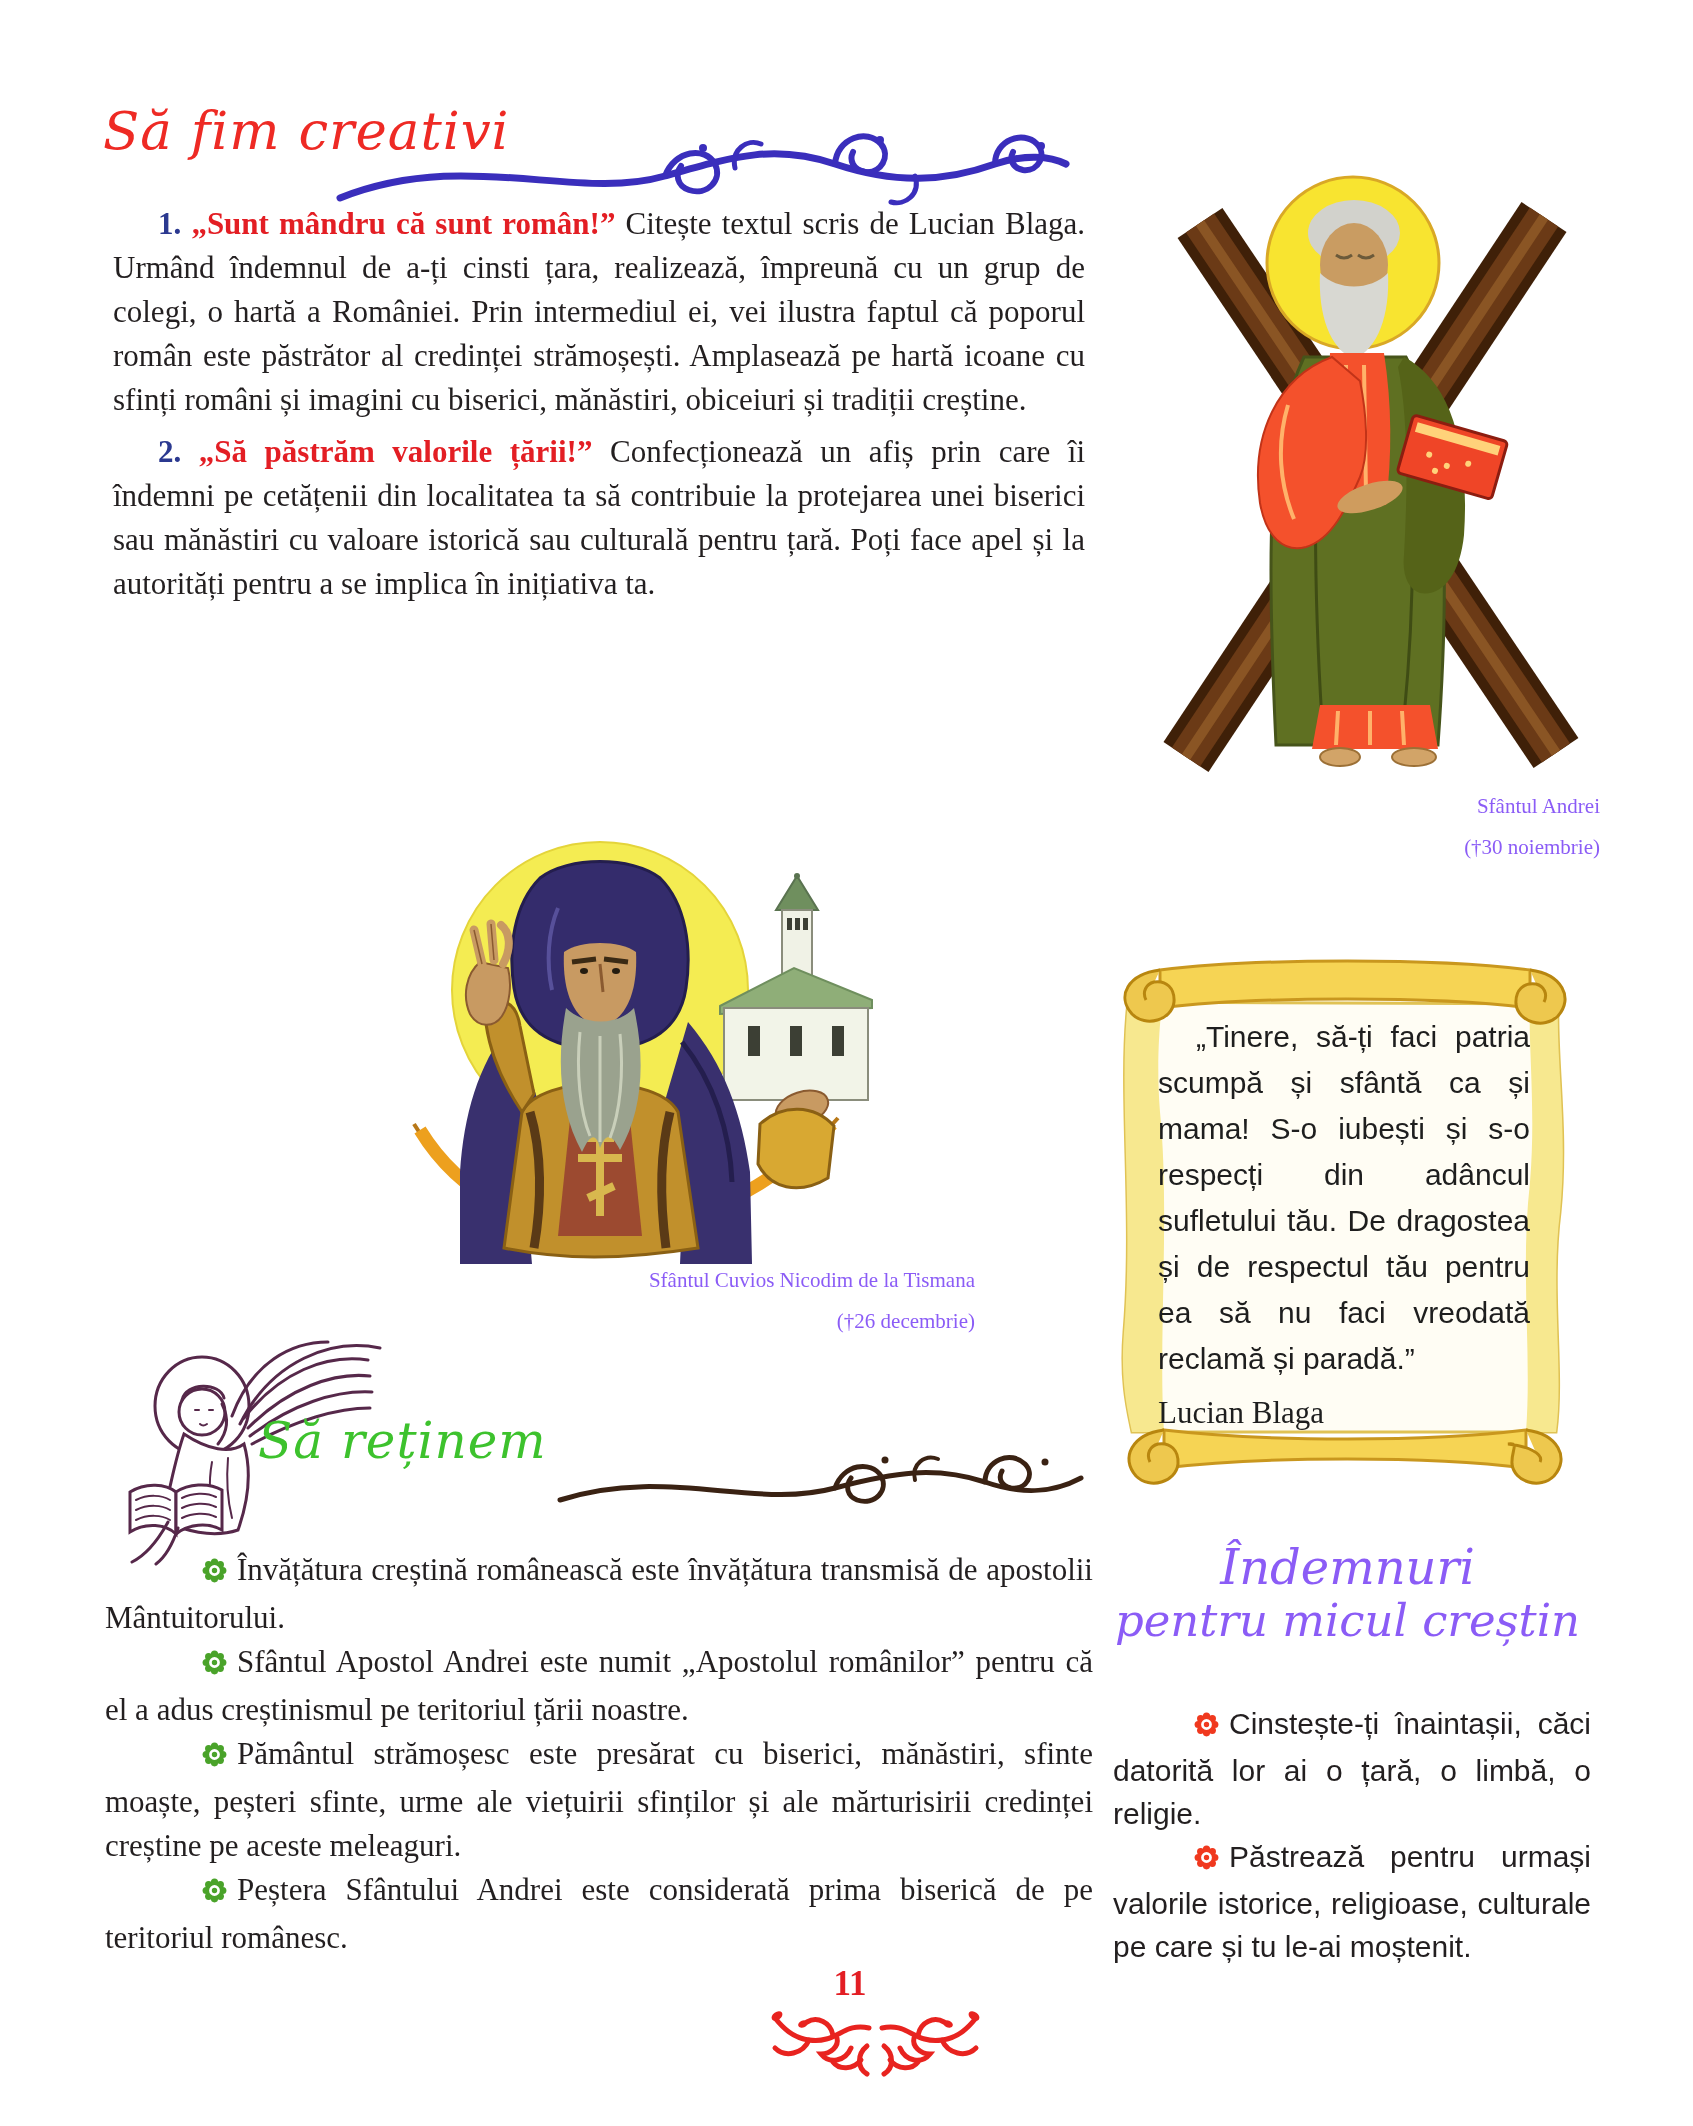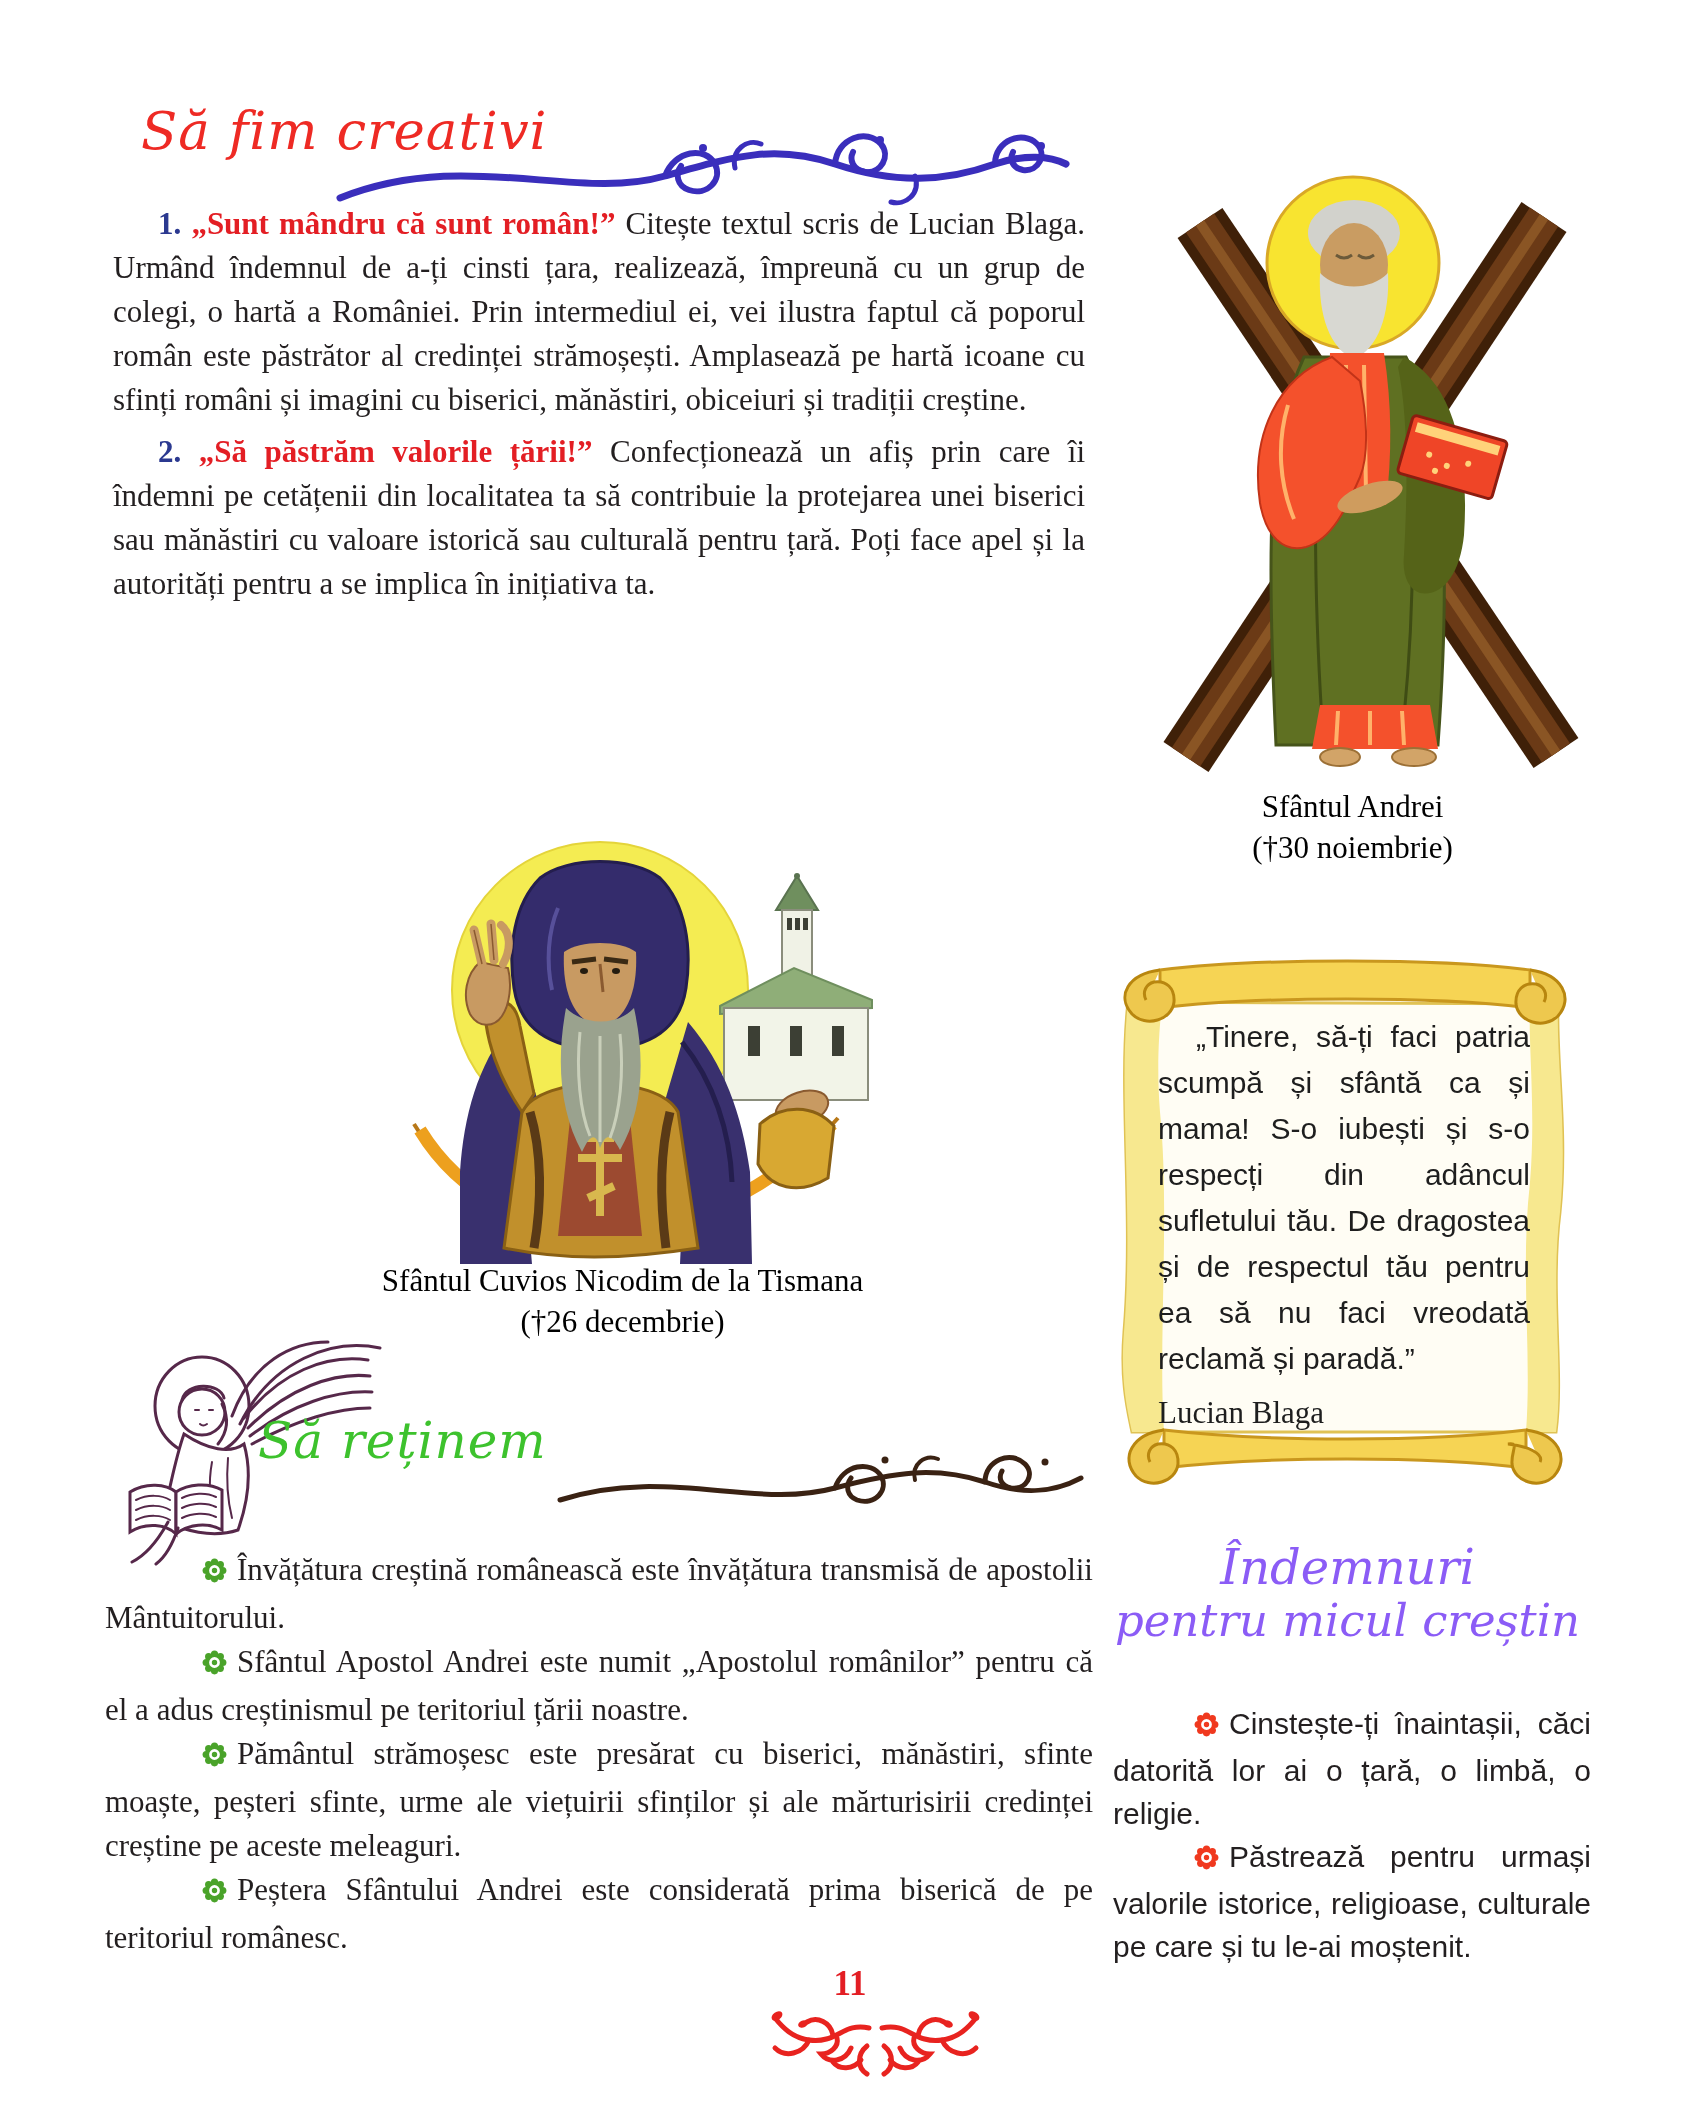--- a/index.html
+++ b/index.html
@@ -2,21 +2,21 @@
 <html><head>
 <meta charset="utf-8">
 <style>
   html,body{margin:0;padding:0;background:#fff;}
   .page{position:relative;width:1693px;height:2126px;background:#ffffff;overflow:hidden;
         font-family:"Liberation Serif",serif;color:#231f20;}
   .abs{position:absolute;}
 
   
   .script{font-family:"DejaVu Serif",serif;font-style:italic;}
-  .h-creative{left:103px;top:104px;font-size:53px;line-height:1;color:#ee2a24;letter-spacing:1px;margin-left:38px;}
+  .h-creative{left:103px;top:104px;font-size:53px;line-height:1;color:#ee2a24;letter-spacing:1px;}
   .h-remember{left:258px;top:1416px;font-size:50px;line-height:1;color:#3dc22d;letter-spacing:1px;}
   .h-advice{left:1100px;top:1540px;width:495px;text-align:center;color:#8b5cf6;}
   .h-advice .l1{font-size:48px;line-height:1.15;}
   .h-advice .l2{font-size:45px;line-height:1.15;}
 
   
   .main-col{left:105px;top:194px;width:988px;font-size:31px;line-height:44px;text-align:justify;}
   .main-col p{margin:8px;text-indent:45px;}
   .num{color:#2b3990;font-weight:bold;}
   .task-title{color:#e31e24;font-weight:bold;}
@@ -25,21 +25,21 @@
   .remember-col{left:105px;top:1548px;width:988px;font-size:31px;line-height:44px;text-align:justify;}
   .remember-col p{margin:0;text-indent:48px;}
   .gear{display:inline-block;vertical-align:-4px;margin-right:9px;}
 
   
   .advice-col{left:1113px;top:1702px;width:478px;font-family:"Liberation Sans",sans-serif;
               font-size:30px;line-height:43px;text-align:justify;}
   .advice-col p{margin:0;text-indent:40px;}
 
   
-  .caption{ text-align:center;font-size:31px;line-height:41px;color:#000000;}
+  .caption{ text-align:right;font-size:21px;line-height:41px;color:#8b5cf6;}
   .cap-andrew{left:1105px;top:786px;width:495px;}
   .cap-nicodim{left:270px;top:1260px;width:705px;}
 
   
   .scroll{left:1098px;top:912px;width:492px;height:592px;}
   .scroll svg{position:absolute;left:0;top:0;}
   .scroll-text{position:absolute;left:60px;top:102px;width:372px;
                font-family:"Liberation Sans",sans-serif;font-size:30px;line-height:46px;
                text-align:justify;color:#1e1e1e;}
   .scroll-text .q{margin:0;text-indent:38px;}

